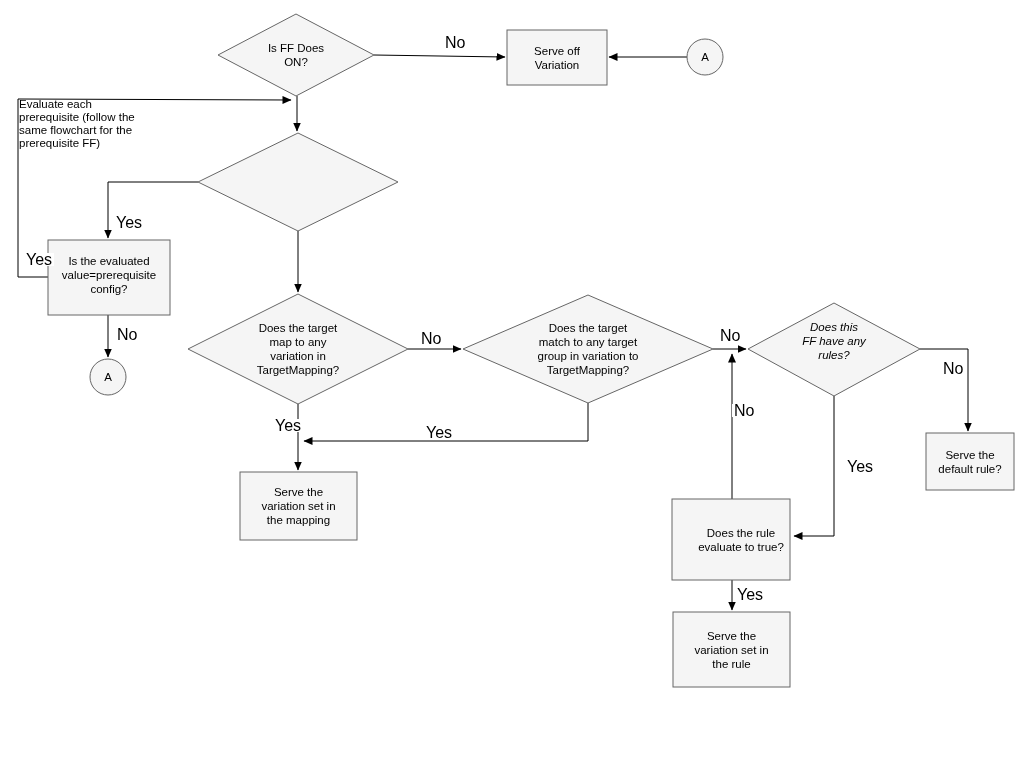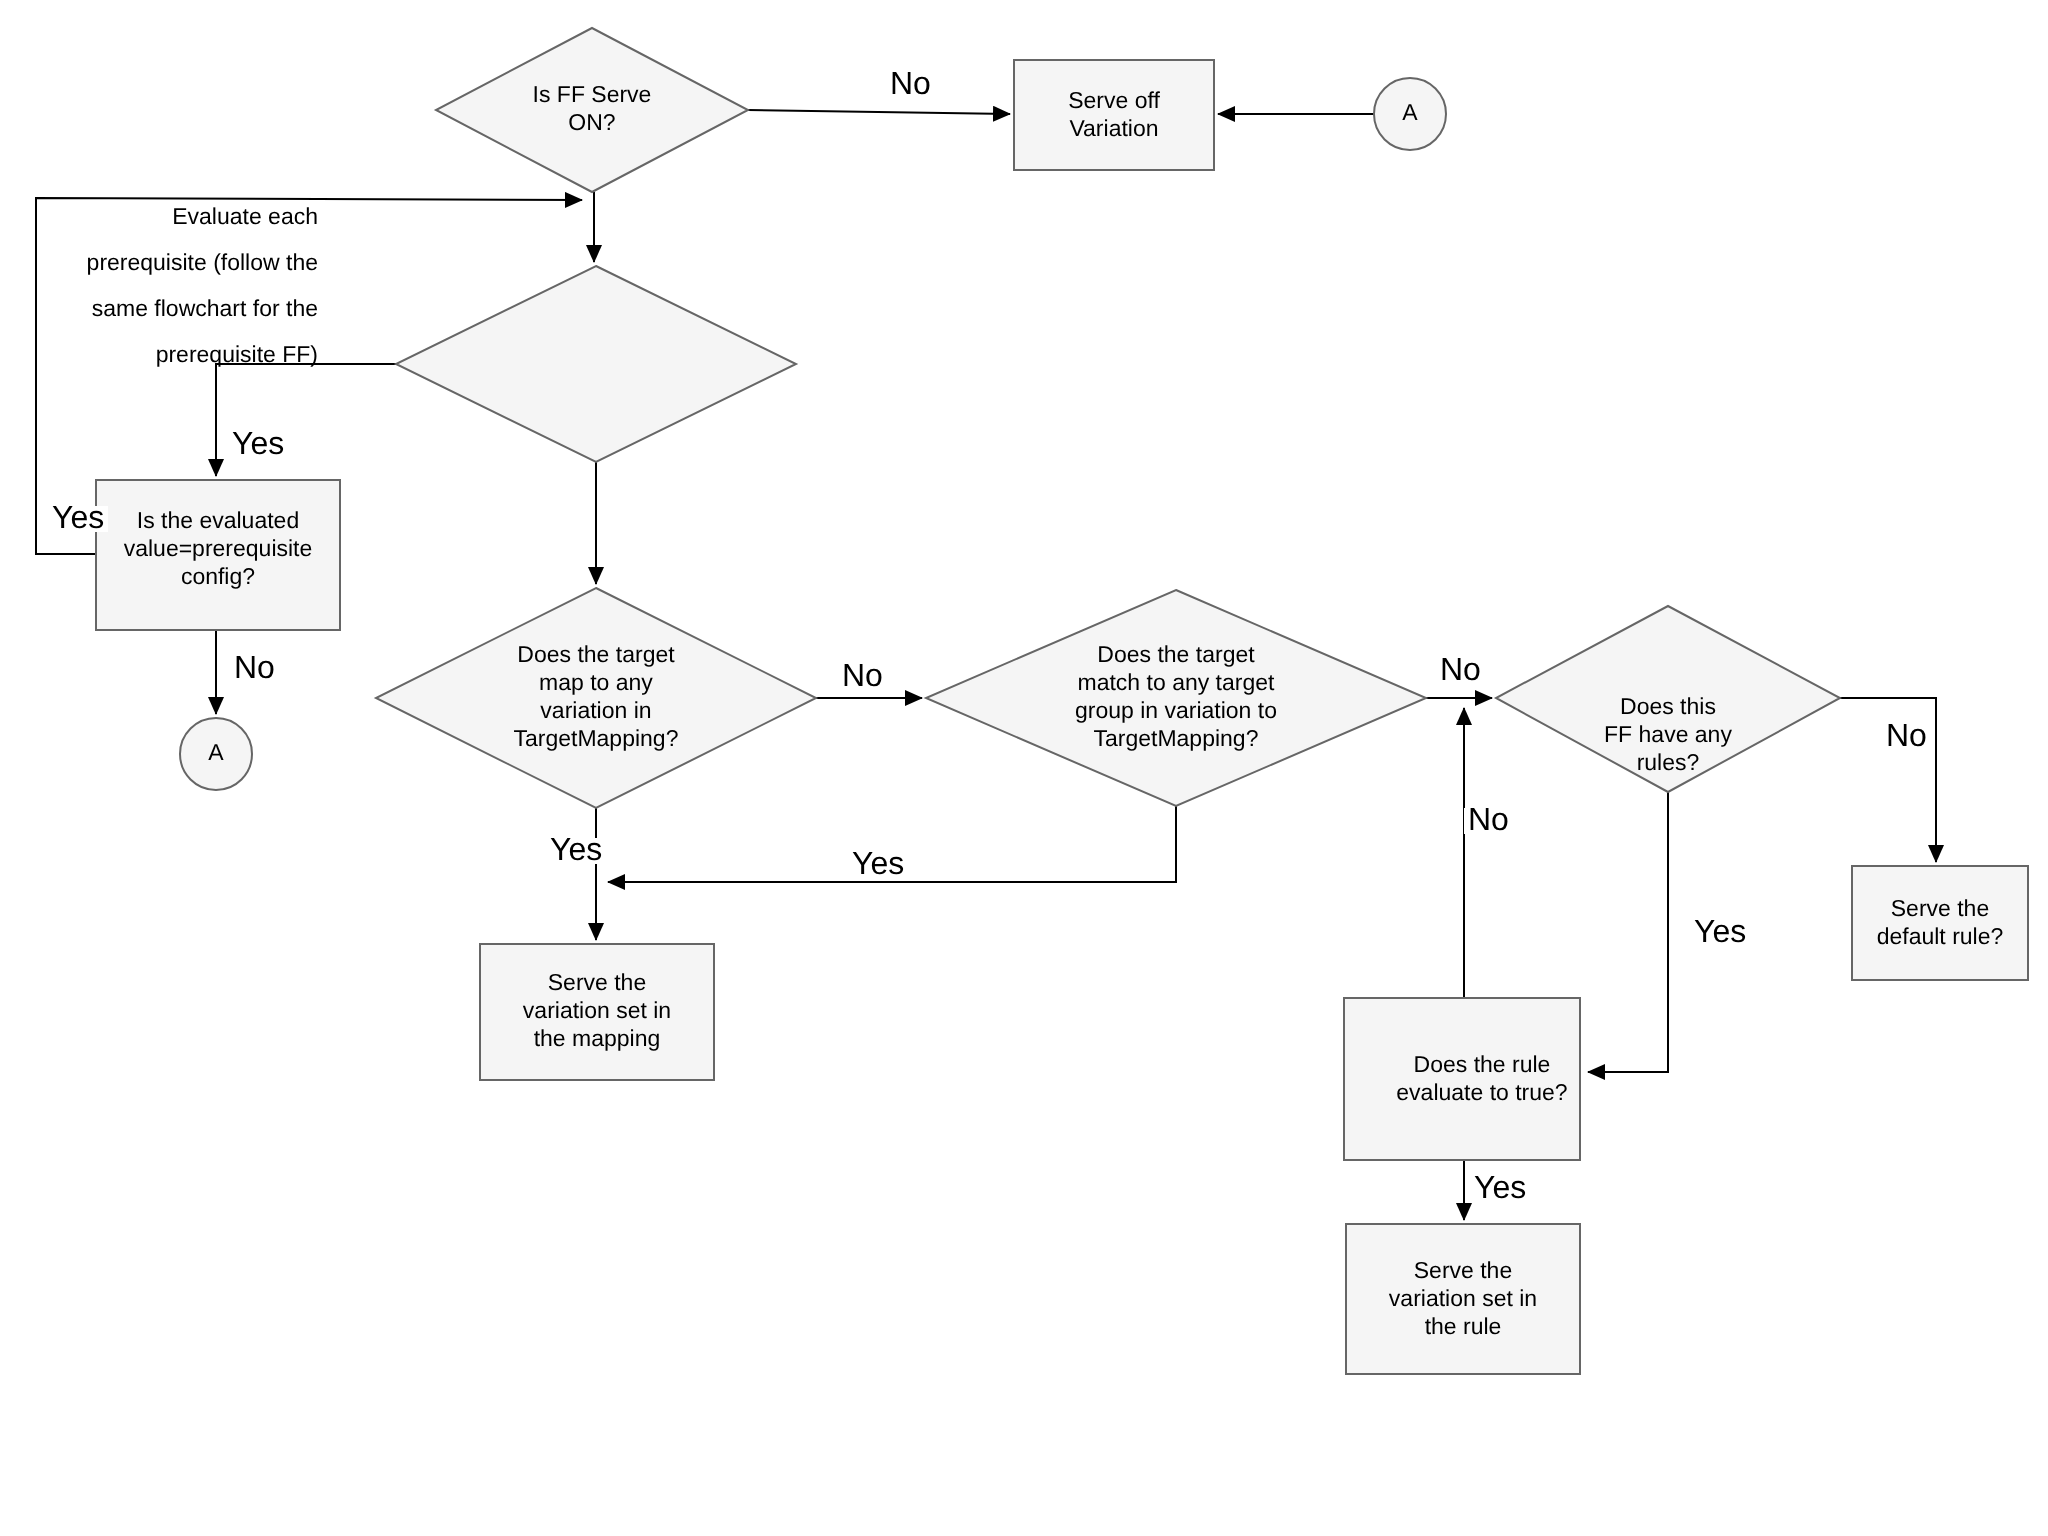--- a/index.html
+++ b/index.html
@@ -39,22 +39,22 @@
   }
   .edge-label {
     position: absolute;
     font-size: 16px; line-height: 13px;
     background: #ffffff;
     padding: 0 2px;
     color: var(--text, #000);
   }
   .annotation {
     position: absolute;
-    font-size: 11.5px; line-height: 23px;
-    text-align: right;
+    font-size: 11.5px; line-height: 13px;
+    text-align: left;
     white-space: pre-line;
     color: var(--text, #000);
   }
 </style>
 </head>
 <body>
 
 <div id="canvas">
 
   <svg id="connector-layer" width="1024" height="768" viewBox="0 0 1024 768" xmlns="http://www.w3.org/2000/svg">
@@ -88,38 +88,38 @@
     <circle class="shape" cx="108" cy="377" r="18"></circle>
     <polygon class="shape" points="298,294 408,349 298,404 188,349"></polygon>
     <polygon class="shape" points="588,295 713,349 588,403 463,349"></polygon>
     <polygon class="shape" points="834,303 920,349 834,396 748,349"></polygon>
     <rect class="shape" x="926" y="433" width="88" height="57"></rect>
     <rect class="shape" x="672" y="499" width="118" height="81"></rect>
     <rect class="shape" x="673" y="612" width="117" height="75"></rect>
     <rect class="shape" x="240" y="472" width="117" height="68"></rect>
   </svg>
 
-  <div class="node-text" style="left:218px; top:14px;  width:156px; height:82px;">Is FF Serve
+  <div class="node-text" style="left:218px; top:14px;  width:156px; height:82px;">Is FF Does
 ON?</div>
   <div class="node-text" style="left:507px; top:30px;  width:100px; height:55px;border-radius:17px;">Serve off
 Variation</div>
   <div class="node-text" style="left:687px; top:39px;  width:36px;  height:36px;">A</div>
   <div class="node-text" style="left:48px;  top:239px; width:122px; height:72px;">Is the evaluated
 value=prerequisite
 config?</div>
   <div class="node-text" style="left:90px;  top:359px; width:36px;  height:36px;">A</div>
   <div class="node-text" style="left:188px; top:294px; width:220px; height:110px;">Does the target
 map to any
 variation in
 TargetMapping?</div>
   <div class="node-text" style="left:463px; top:295px; width:250px; height:108px;">Does the target
 match to any target
 group in variation to
 TargetMapping?</div>
-  <div class="node-text" style="left:748px; top:321px; width:172px; height:93px;">Does this
+  <div class="node-text" style="left:748px; top:294px; width:172px; height:93px;font-style:italic;">Does this
 FF have any
 rules?</div>
   <div class="node-text" style="left:926px; top:433px; width:88px;  height:57px;">Serve the
 default rule?</div>
   <div class="node-text" style="left:672px; top:499px; width:118px; height:81px;padding-left:20px;">Does the rule
 evaluate to true?</div>
   <div class="node-text" style="left:673px; top:612px; width:117px; height:75px;">Serve the
 variation set in
 the rule</div>
   <div class="node-text" style="left:240px; top:472px; width:117px; height:68px;">Serve the

